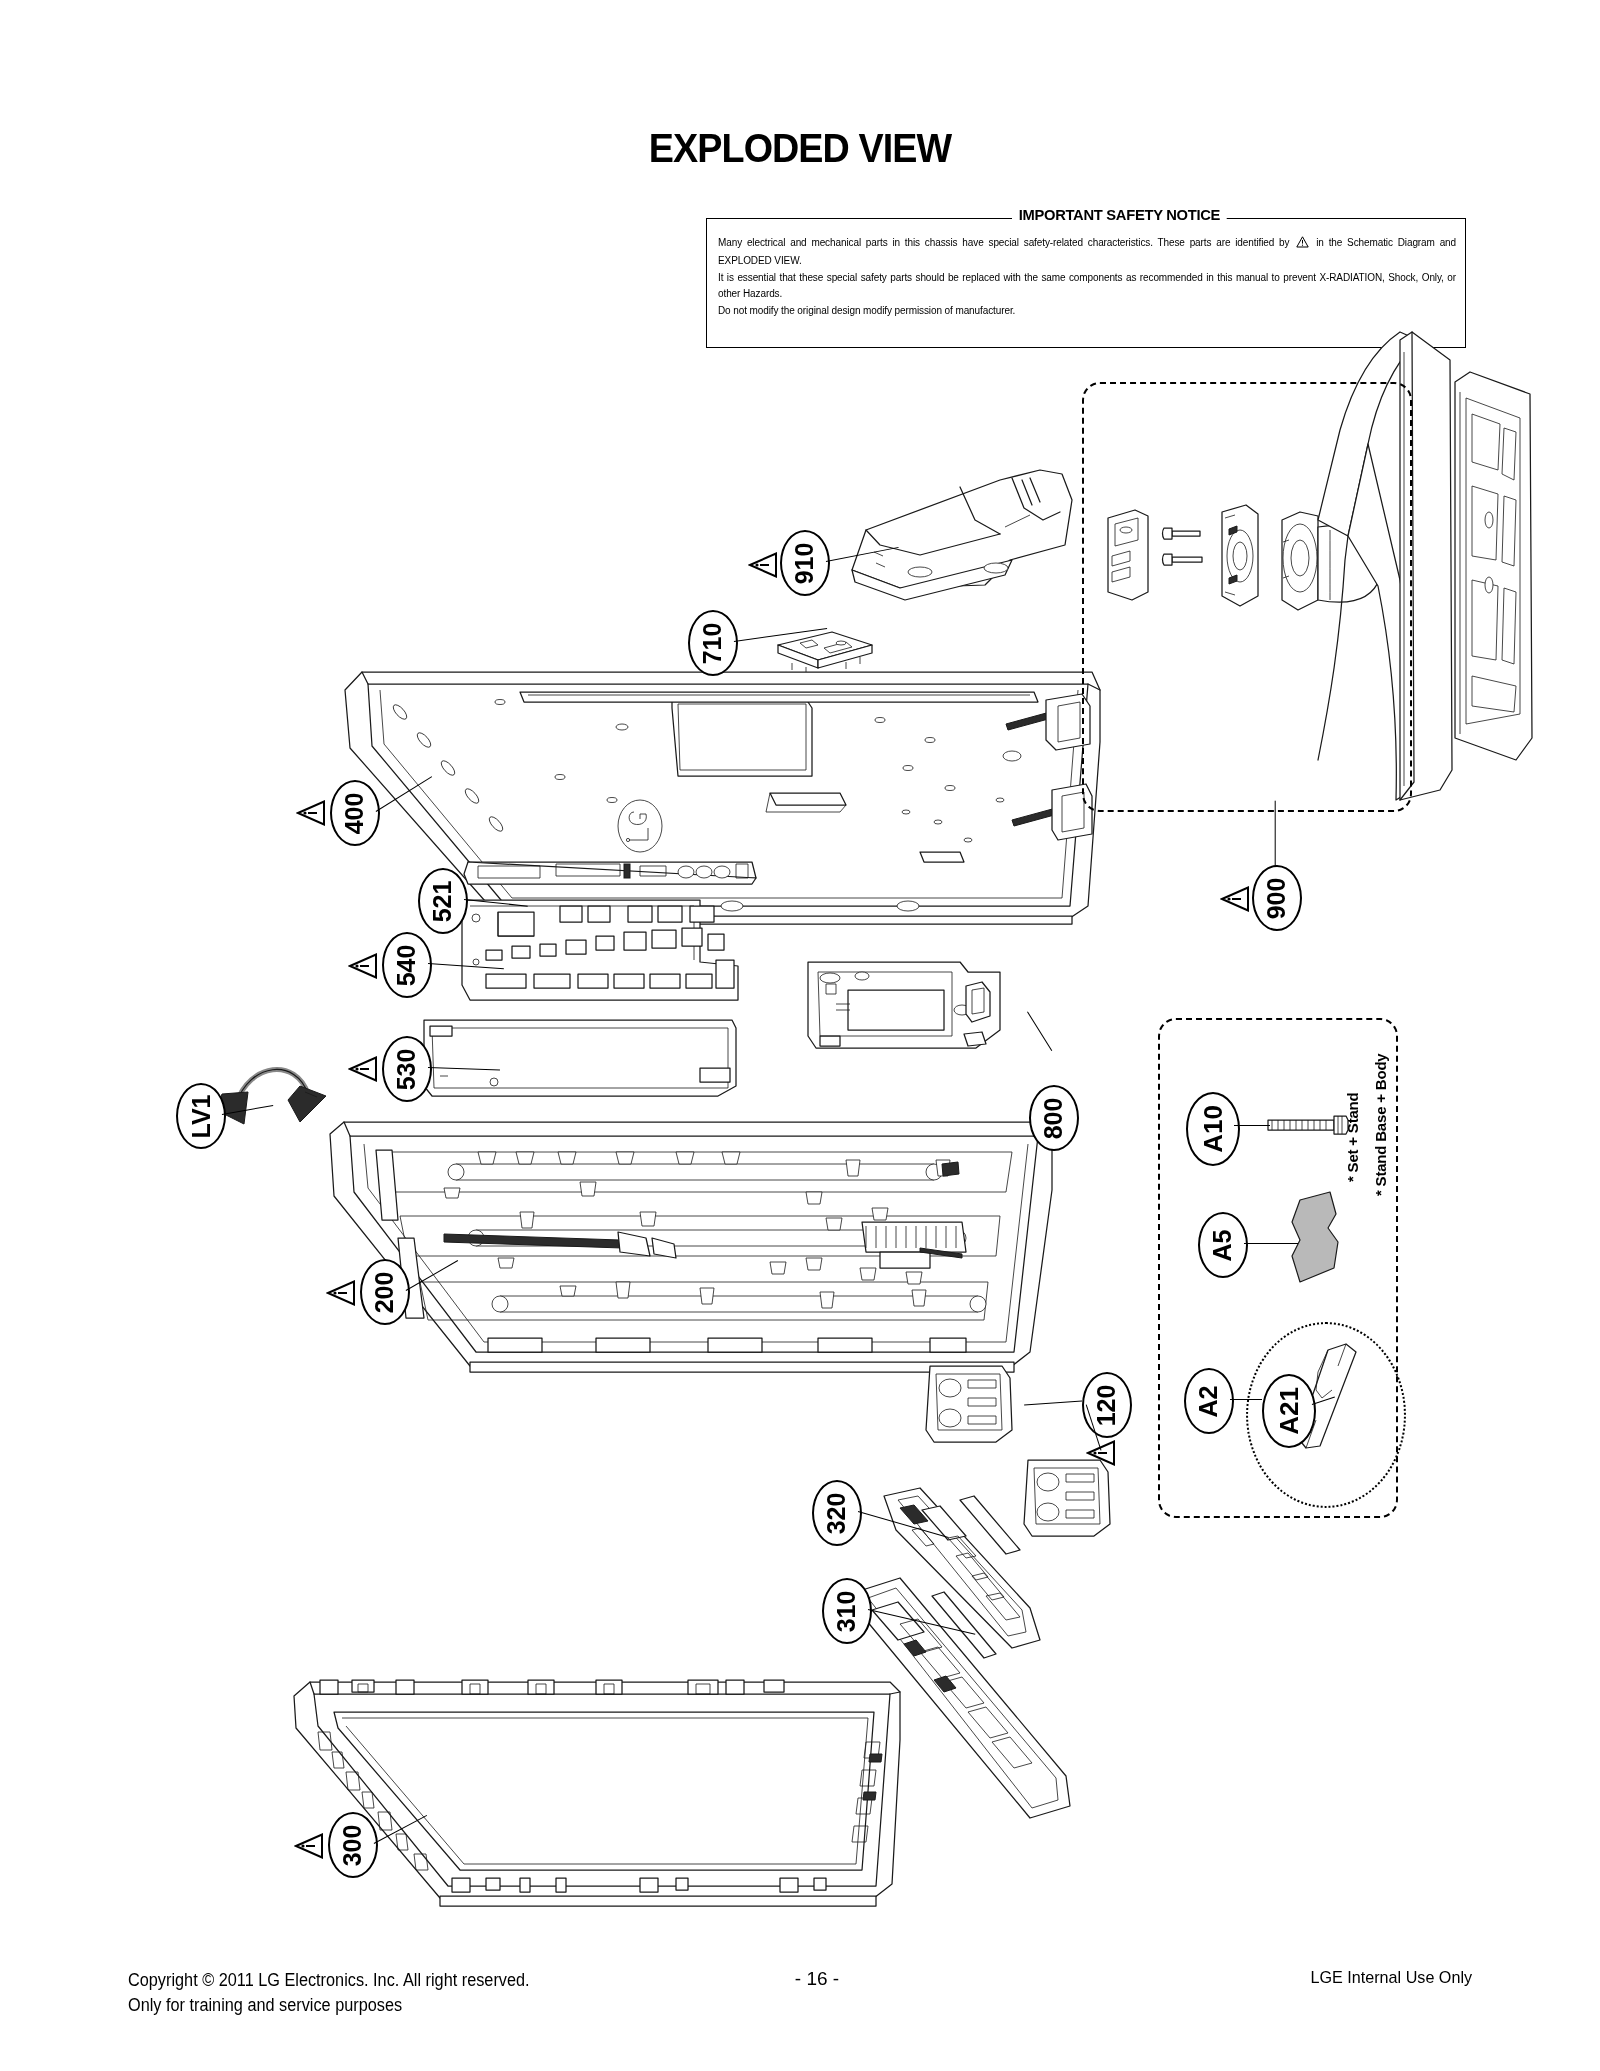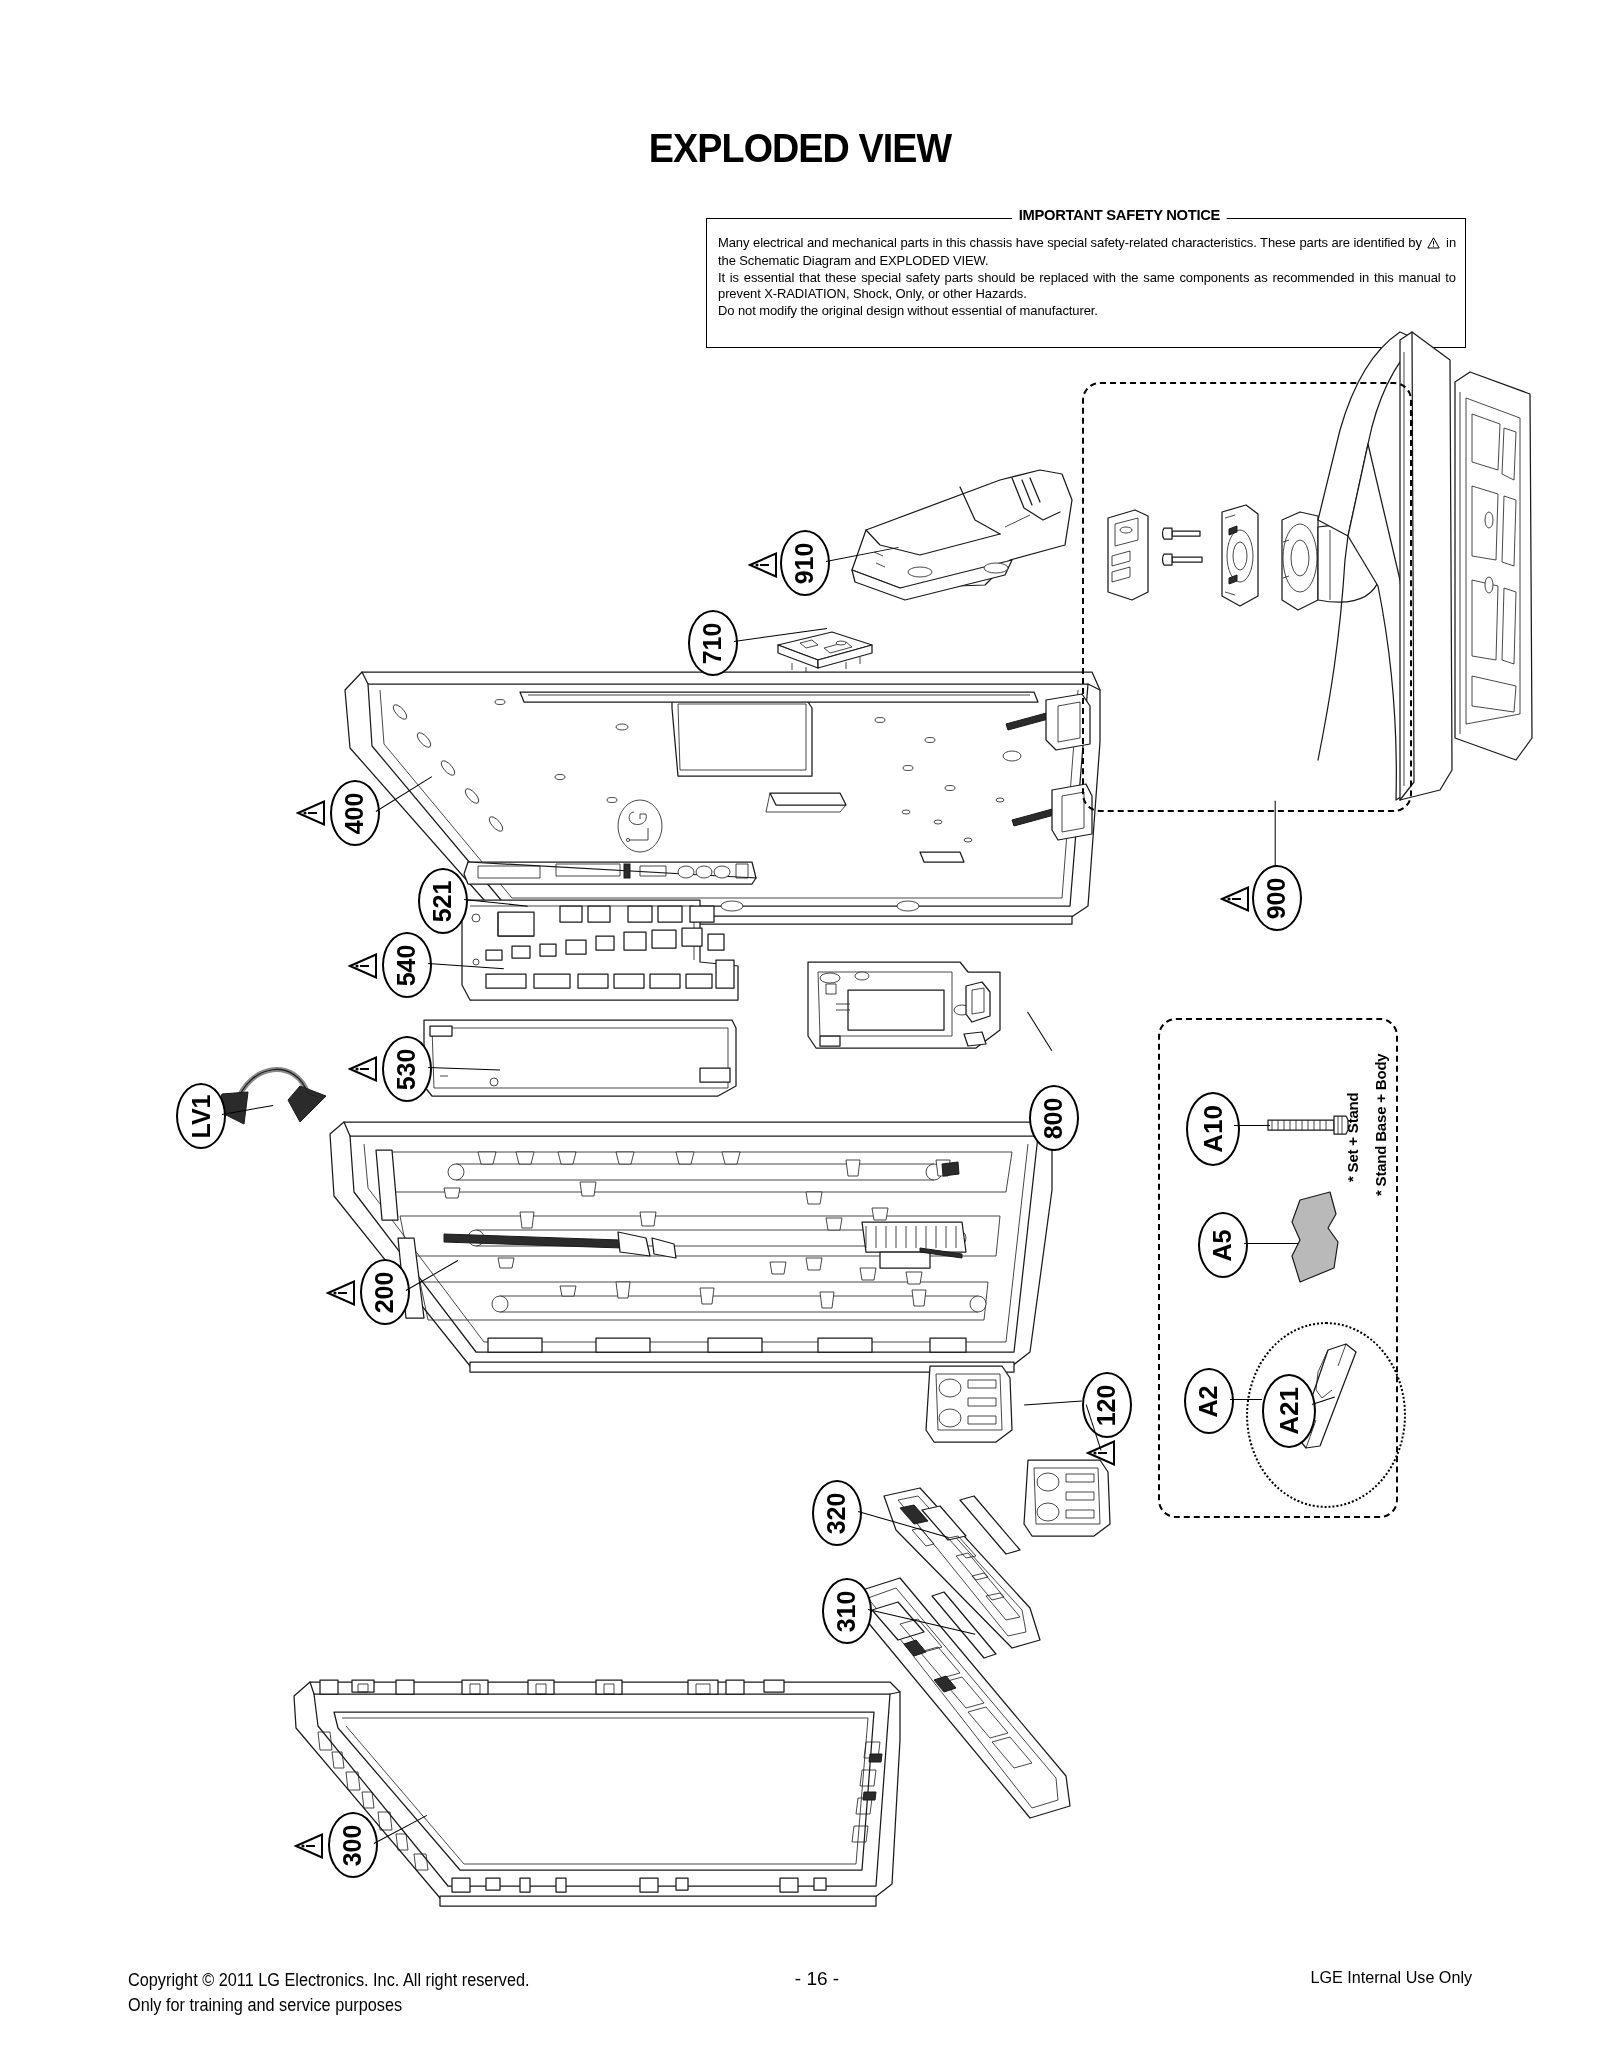--- a/index.html
+++ b/index.html
@@ -18,21 +18,21 @@
     position:absolute;left:706px;top:218px;width:760px;height:130px;
     border:1.6px solid #000;box-sizing:border-box;
   }
   #safety-legend{
     position:absolute;left:1012px;top:206px;background:#fff;padding:0 7px;
     font-size:15.5px;font-weight:bold;letter-spacing:-0.3px;white-space:nowrap;
     transform:scaleX(0.95);transform-origin:left center;
   }
   #safety-body{
     position:absolute;left:718px;top:235px;width:738px;
-    font-size:13px;line-height:16.4px;letter-spacing:-0.1px;
+    font-size:10px;line-height:16.4px;letter-spacing:-0.1px;
   }
   #safety-body p{margin:0;}
   .just{text-align:justify;text-align-last:left;}
   .tri-inline{display:inline-block;vertical-align:-2px;margin:0 2px;}
 
   
   #art{position:absolute;left:0;top:0;width:1600px;height:2071px;}
 
   
   .callout{
@@ -82,21 +82,21 @@
       <span class="tri-inline">
         <svg width="13" height="12" viewBox="0 0 13 12">
             <path d="M6.5 0.8 L12.2 11 H0.8 Z" fill="none" stroke="#000" stroke-width="1"></path>
             <line x1="6.5" y1="4" x2="6.5" y2="7.6" stroke="#000" stroke-width="1"></line>
             <circle cx="6.5" cy="9.2" r="0.6" fill="#000"></circle>
           </svg>
       </span>
       <span>in the Schematic Diagram and EXPLODED VIEW.</span>
     </p>
     <p class="just">It is essential that these special safety parts should be replaced with the same components as recommended in this manual to prevent X-RADIATION, Shock, Only, or other Hazards.</p>
-    <p>Do not modify the original design without essential of manufacturer.</p>
+    <p>Do not modify the original design modify permission of manufacturer.</p>
   </div>
 
   <svg id="art" viewBox="0 0 1600 2071">
     <defs>
       <style>
         .l  { fill:none; stroke:#1a1a1a; stroke-width:1.25; stroke-linejoin:round; stroke-linecap:round; }
         .lt { fill:none; stroke:#1a1a1a; stroke-width:0.8; }
         .lf { fill:#ffffff; stroke:#1a1a1a; stroke-width:1.25; stroke-linejoin:round; }
         .lft{ fill:#ffffff; stroke:#1a1a1a; stroke-width:0.8; stroke-linejoin:round; }
         .gry{ fill:#b9b9b9; stroke:#1a1a1a; stroke-width:1.2; stroke-linejoin:round; }

